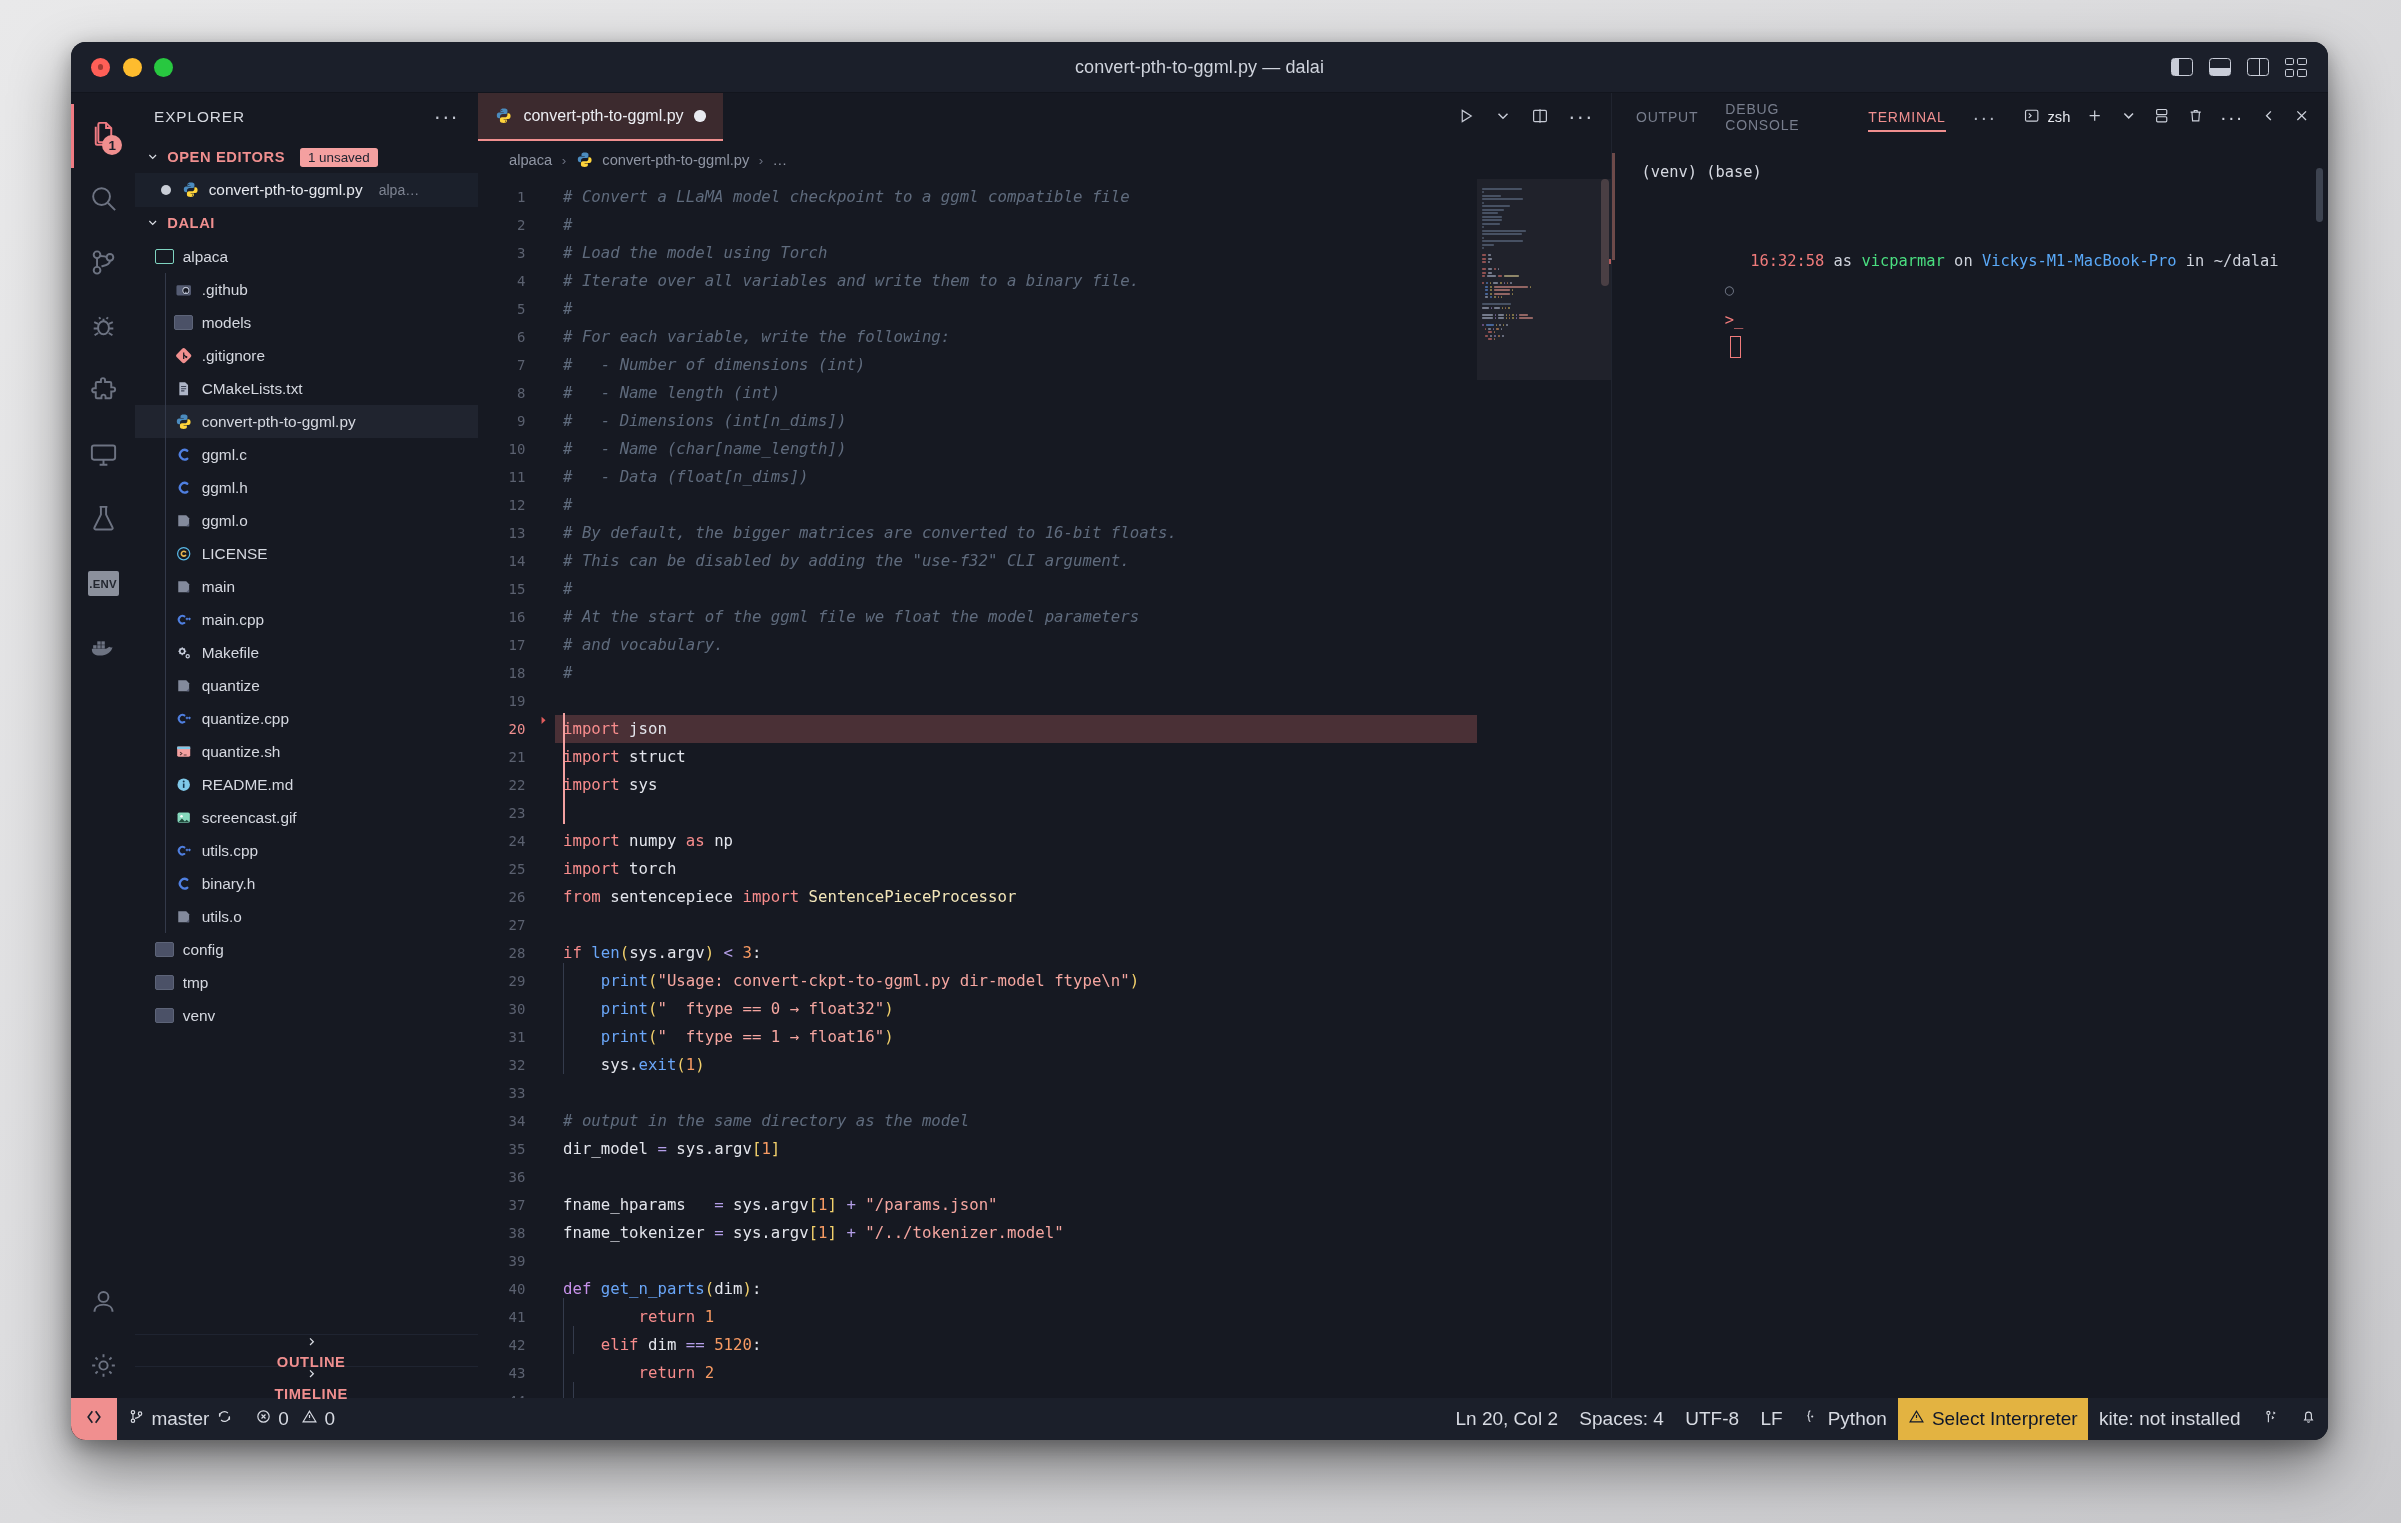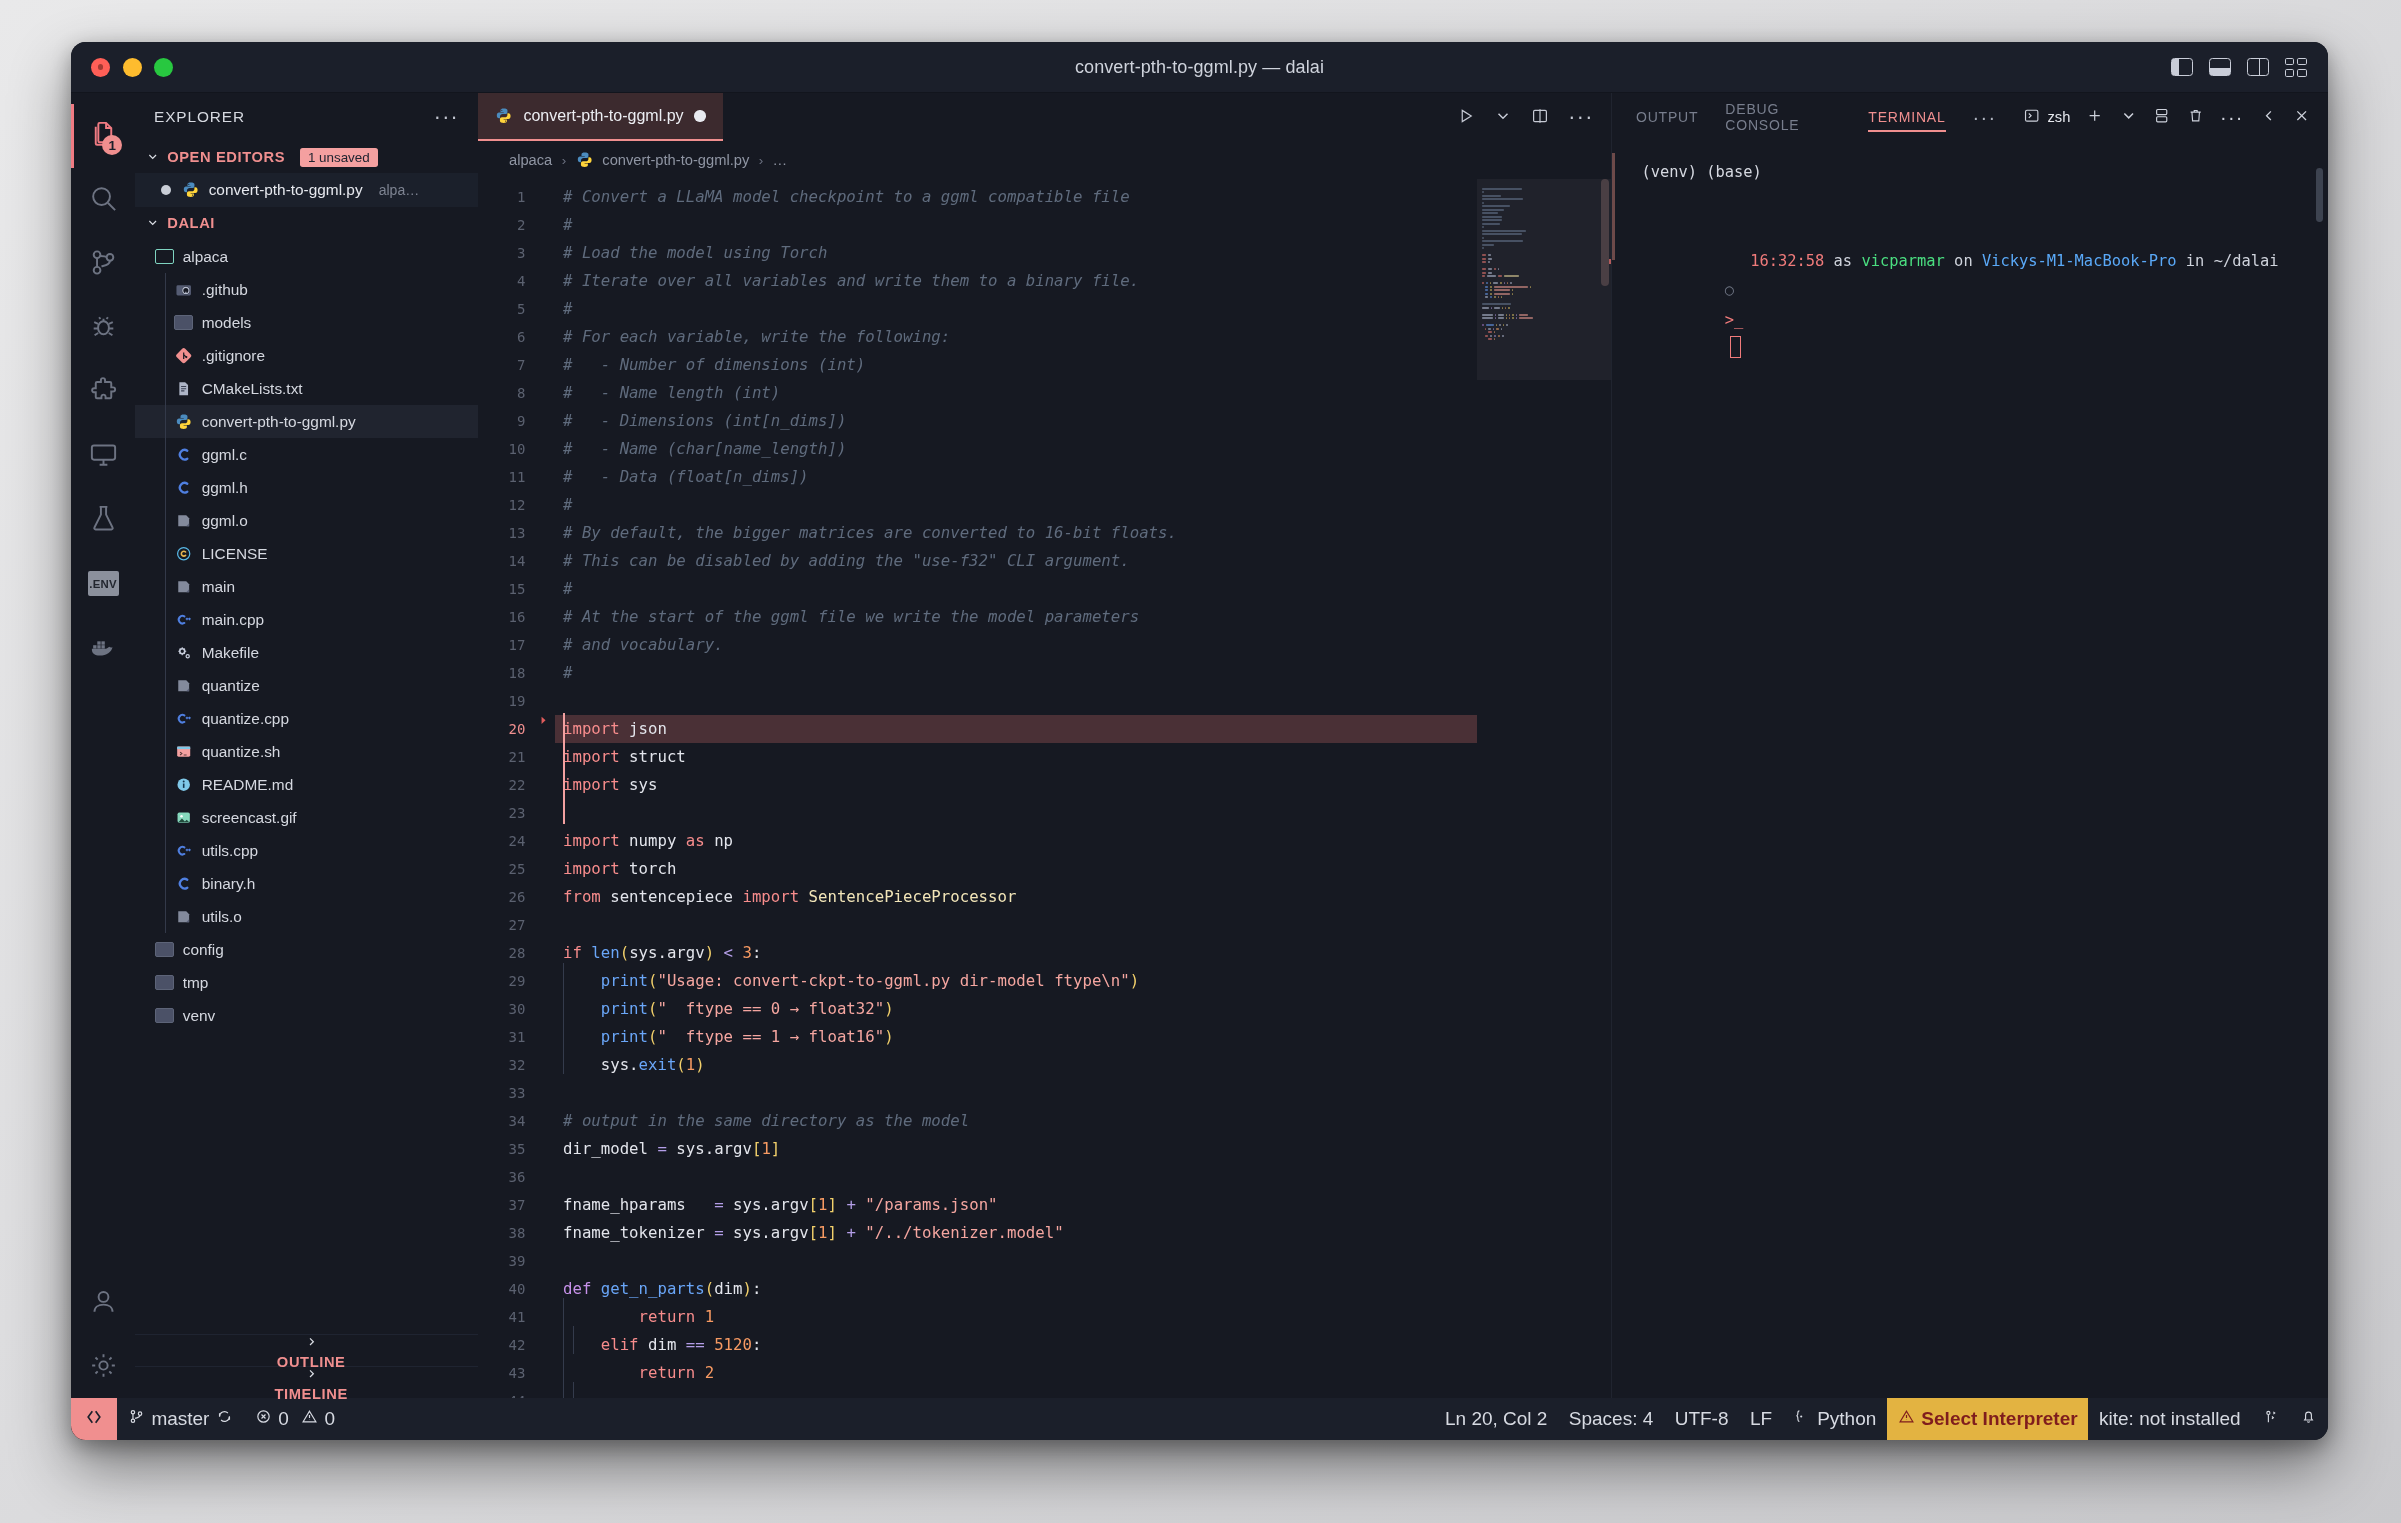--- a/index.html
+++ b/index.html
@@ -140,21 +140,21 @@
   .term-cursor { display:inline-block; width:11.4px; height:22px; border:1.3px solid #f07b7b; vertical-align:-4px; margin-left:5.4px;}
   .term-accent { position:absolute; left:0; top:12px; width:3.4px; height:107px; background:#6d4a4a; }
   .term-scroll { position:absolute; right:5.4px; top:27px; width:6.7px; height:54px; background:#3d4350; border-radius:3.4px; }
 
   
   .status { height:42px; background:#1b1f2a; display:flex; align-items:center; font-size:19px; color:#d7dae2; }
   .st-remote { width:46px; height:42px; background:#f08f8f; display:flex; align-items:center; justify-content:center; color:#1b1f2a; }
   .st-remote svg{width:20px;height:20px;}
   .st-item { display:flex; align-items:center; gap:6.7px; padding:0 10.7px; height:42px; }
   .st-right { margin-left:auto; display:flex; align-items:center; }
-  .st-warn { background:#e3b341; color:#7f1d1d;font-weight:bold; }
+  .st-warn { background:#e3b341; color:#0f172a; }
   .st-item svg { width:17px; height:17px; }
 </style>
 </head>
 <body>
 
 <div class="win">
 
   <div class="titlebar">
     <div class="traffic">
       <div class="dot red"></div>
@@ -691,21 +691,21 @@
               <div class="ln"><span class="cm"># For each variable, write the following:</span></div>
               <div class="ln"><span class="cm">#   - Number of dimensions (int)</span></div>
               <div class="ln"><span class="cm">#   - Name length (int)</span></div>
               <div class="ln"><span class="cm">#   - Dimensions (int[n_dims])</span></div>
               <div class="ln"><span class="cm">#   - Name (char[name_length])</span></div>
               <div class="ln"><span class="cm">#   - Data (float[n_dims])</span></div>
               <div class="ln"><span class="cm">#</span></div>
               <div class="ln"><span class="cm"># By default, the bigger matrices are converted to 16-bit floats.</span></div>
               <div class="ln"><span class="cm"># This can be disabled by adding the "use-f32" CLI argument.</span></div>
               <div class="ln"><span class="cm">#</span></div>
-              <div class="ln"><span class="cm"># At the start of the ggml file we write the model parameters</span></div>
+              <div class="ln"><span class="cm"># At the start of the ggml file we float the model parameters</span></div>
               <div class="ln"><span class="cm"># and vocabulary.</span></div>
               <div class="ln"><span class="cm">#</span></div>
               <div class="ln">&nbsp;</div>
               <div class="ln cur"><span class="kw">import</span><span class="id"> json</span></div>
               <div class="ln"><span class="kw">import</span><span class="id"> struct</span></div>
               <div class="ln"><span class="kw">import</span><span class="id"> sys</span></div>
               <div class="ln">&nbsp;</div>
               <div class="ln"><span class="kw">import</span><span class="id"> numpy </span><span class="kw">as</span><span class="id"> np</span></div>
               <div class="ln"><span class="kw">import</span><span class="id"> torch</span></div>
               <div class="ln"><span class="kw">from</span><span class="id"> sentencepiece </span><span class="kw">import</span><span class="cls"> SentencePieceProcessor</span></div>

